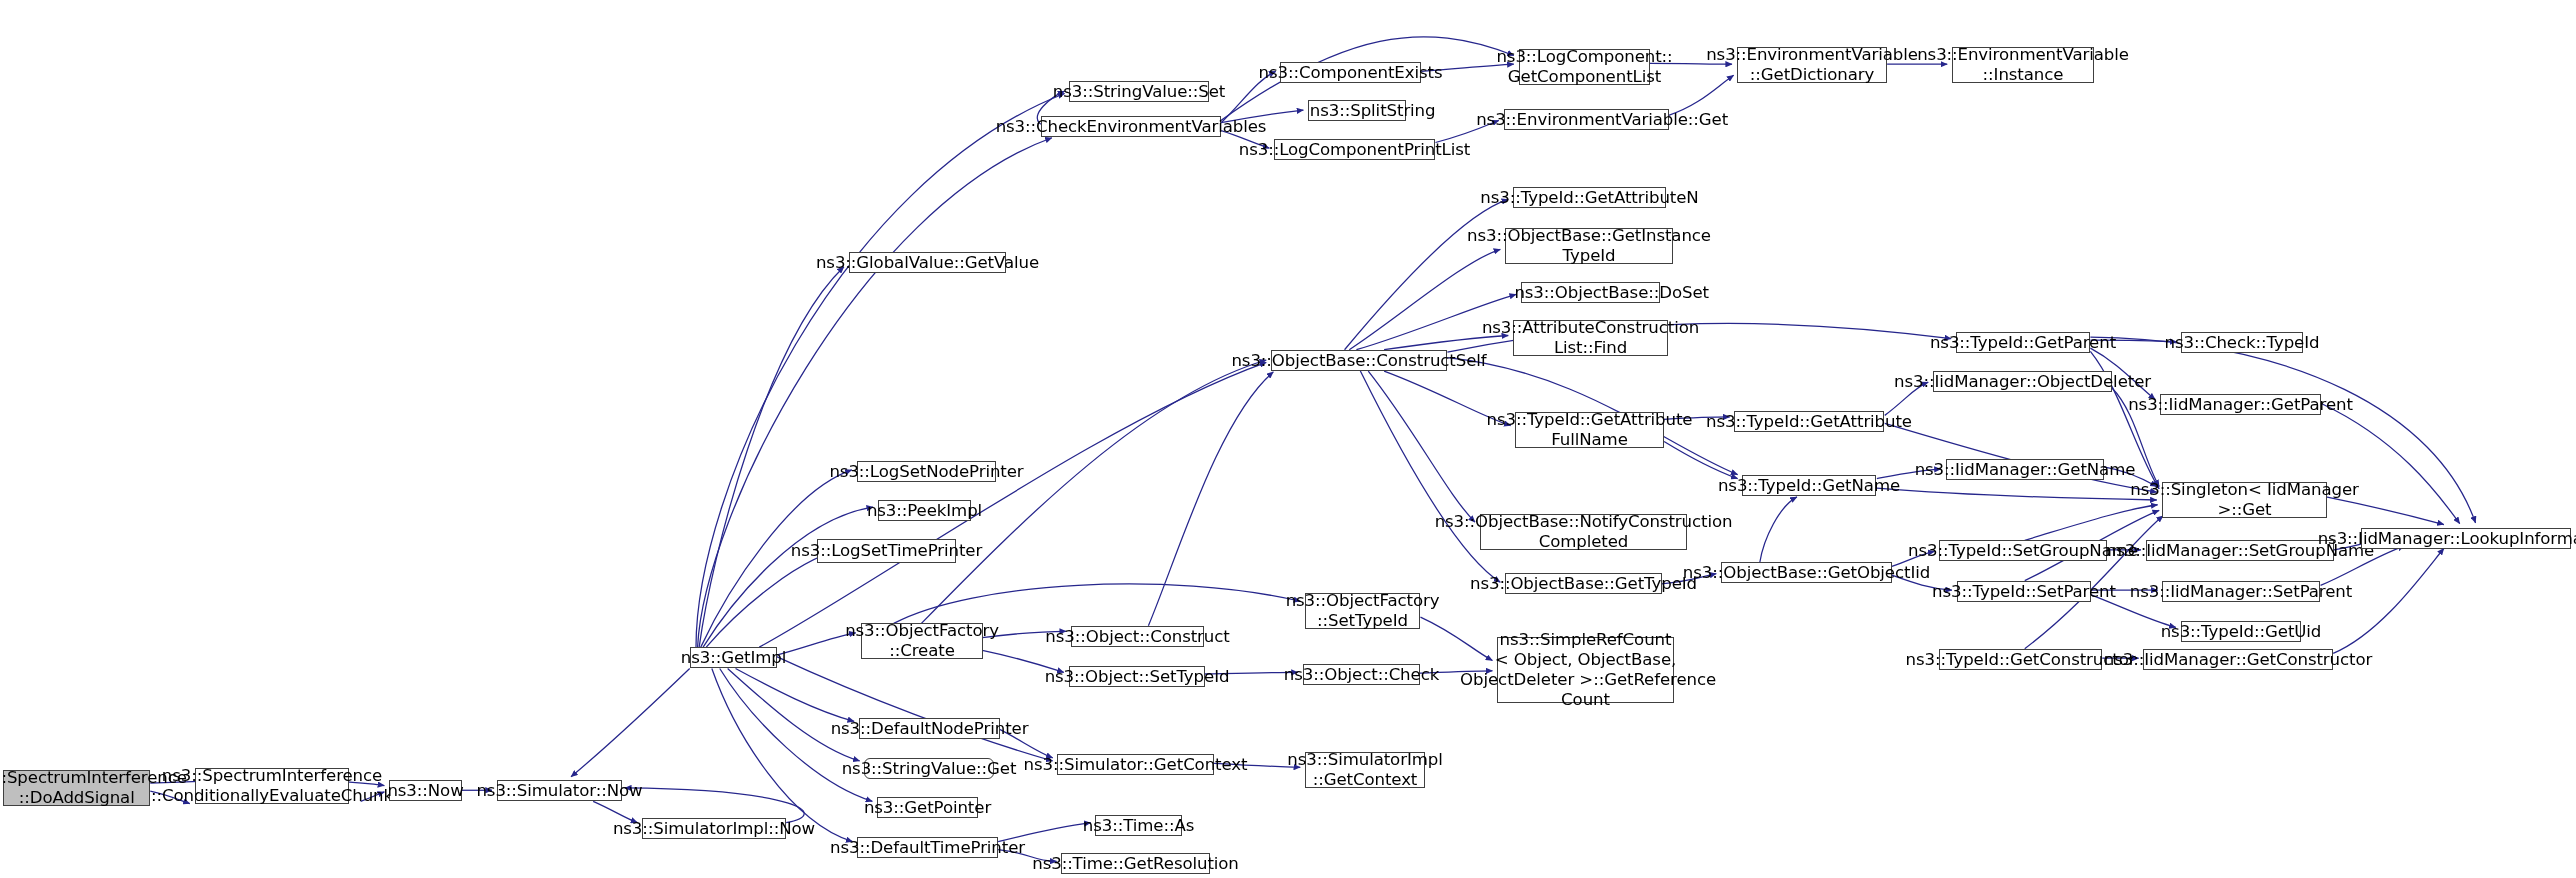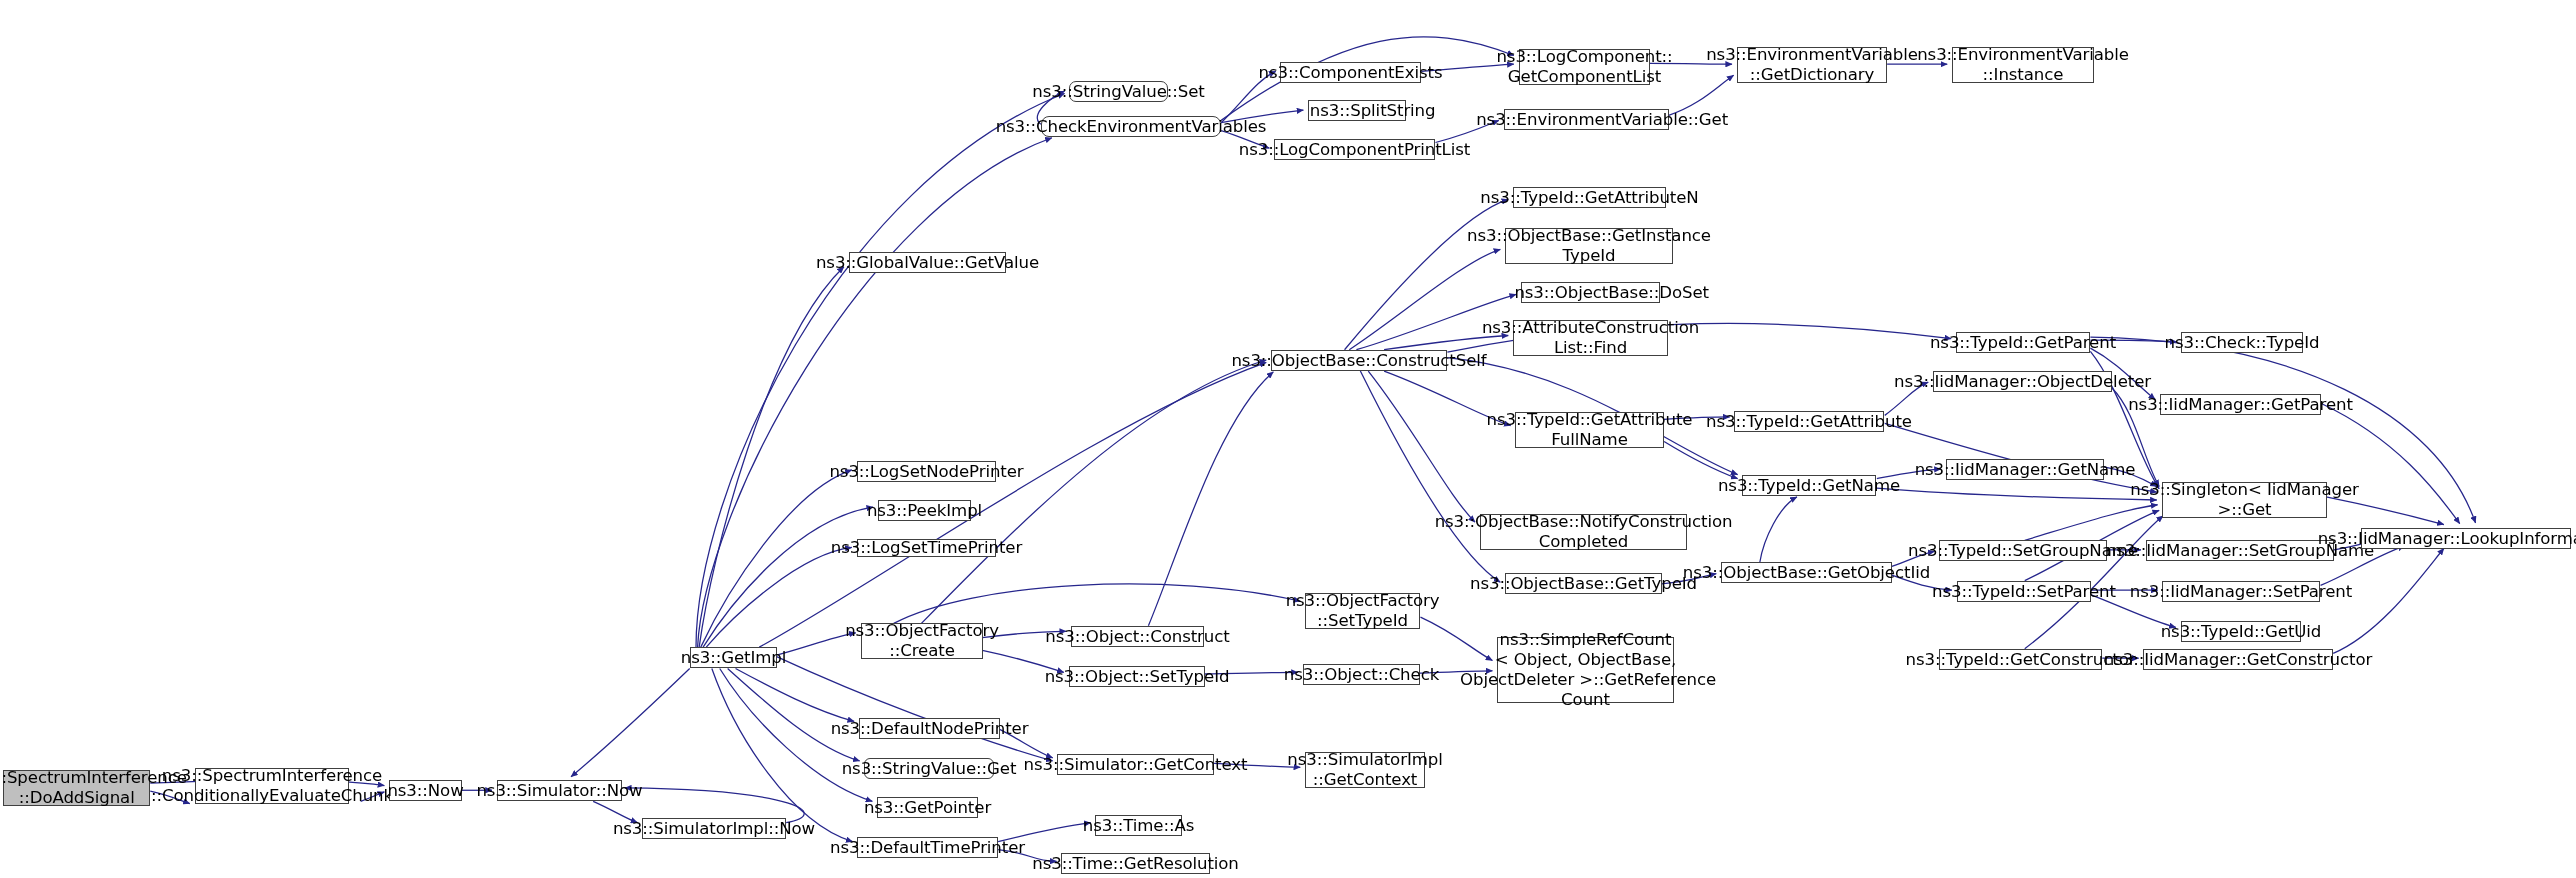--- a/index.html
+++ b/index.html
@@ -129,35 +129,35 @@
       <div class="node root" style="left: 3.2px; top: 770px; width: 147px; height: 36px;">ns3::SpectrumInterference
 ::DoAddSignal</div>
       <div class="node" style="left: 195px; top: 768px; width: 154px; height: 36px;">ns3::SpectrumInterference
 ::ConditionallyEvaluateChunk</div>
       <div class="node" style="left: 389px; top: 780px; width: 73px; height: 21.4px;">ns3::Now</div>
       <div class="node" style="left: 497px; top: 780px; width: 125px; height: 21.4px;">ns3::Simulator::Now</div>
       <div class="node" style="left: 642px; top: 818px; width: 144px; height: 21.4px;">ns3::SimulatorImpl::Now</div>
       <div class="node" style="left: 690px; top: 647px; width: 87px; height: 21.4px;">ns3::GetImpl</div>
       <div class="node" style="left: 857px; top: 461px; width: 139px; height: 21.4px;">ns3::LogSetNodePrinter</div>
       <div class="node" style="left: 878px; top: 500px; width: 93px; height: 21.4px;">ns3::PeekImpl</div>
-      <div class="node" style="left: 857px; top: 539px; width: 139px; height: 18px;">ns3::LogSetTimePrinter</div>
+      <div class="node" style="left: 817px; top: 539px; width: 139px; height: 24px;">ns3::LogSetTimePrinter</div>
       <div class="node" style="left: 861px; top: 623px; width: 122px; height: 36px;">ns3::ObjectFactory
 ::Create</div>
       <div class="node" style="left: 859px; top: 718px; width: 141px; height: 21.4px;">ns3::DefaultNodePrinter</div>
       <div class="node" style="left: 864px; top: 758px; width: 130px; height: 21.4px; border-radius: 6px;">ns3::StringValue::Get</div>
       <div class="node" style="left: 877px; top: 797px; width: 101px; height: 21.4px;">ns3::GetPointer</div>
       <div class="node" style="left: 857px; top: 837px; width: 141px; height: 21.4px;">ns3::DefaultTimePrinter</div>
       <div class="node" style="left: 849px; top: 252px; width: 157px; height: 21.4px;">ns3::GlobalValue::GetValue</div>
       <div class="node" style="left: 1071px; top: 626px; width: 133px; height: 21.4px;">ns3::Object::Construct</div>
       <div class="node" style="left: 1069px; top: 666px; width: 136px; height: 21.4px;">ns3::Object::SetTypeId</div>
       <div class="node" style="left: 1057px; top: 754px; width: 157px; height: 21.4px;">ns3::Simulator::GetContext</div>
       <div class="node" style="left: 1095px; top: 815px; width: 87px; height: 21.4px;">ns3::Time::As</div>
       <div class="node" style="left: 1061px; top: 853px; width: 149px; height: 21.4px;">ns3::Time::GetResolution</div>
-      <div class="node" style="left: 1069px; top: 81px; width: 99px; height: 21.4px; border-radius: 7px;">ns3::StringValue::Set</div>
-      <div class="node" style="left: 1041px; top: 116px; width: 180px; height: 21.4px; border-radius: 8px;">ns3::CheckEnvironmentVariables</div>
+      <div class="node" style="left: 1069px; top: 81px; width: 140px; height: 21.4px;">ns3::StringValue::Set</div>
+      <div class="node" style="left: 1041px; top: 116px; width: 180px; height: 21.4px;">ns3::CheckEnvironmentVariables</div>
       <div class="node" style="left: 1280px; top: 62px; width: 141px; height: 21.4px;">ns3::ComponentExists</div>
       <div class="node" style="left: 1308px; top: 100px; width: 98px; height: 21.4px; padding-left: 36px;">ns3::SplitString</div>
       <div class="node" style="left: 1274px; top: 139px; width: 161px; height: 21.4px;">ns3::LogComponentPrintList</div>
       <div class="node" style="left: 1519px; top: 49px; width: 131px; height: 36px;">ns3::LogComponent::
 GetComponentList</div>
       <div class="node" style="left: 1504px; top: 109px; width: 165px; height: 21.4px; padding-left: 36px;">ns3::EnvironmentVariable::Get</div>
       <div class="node" style="left: 1737px; top: 47px; width: 150px; height: 36px;">ns3::EnvironmentVariable
 ::GetDictionary</div>
       <div class="node" style="left: 1952px; top: 47px; width: 142px; height: 36px;">ns3::EnvironmentVariable
 ::Instance</div>

